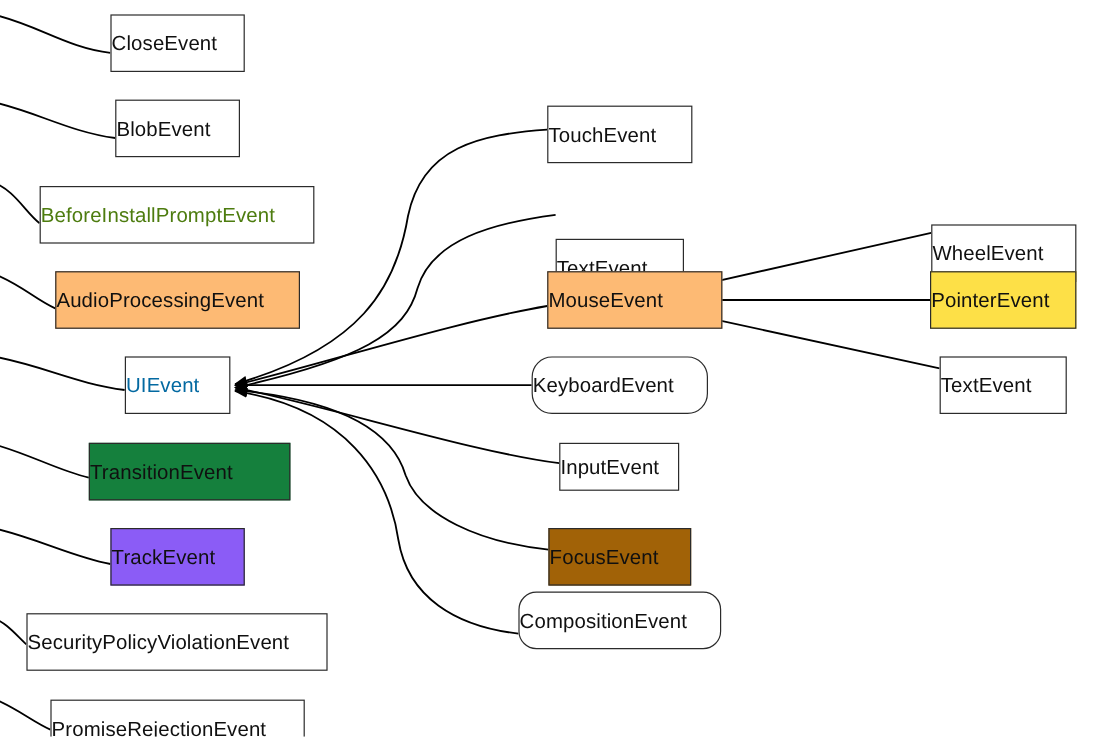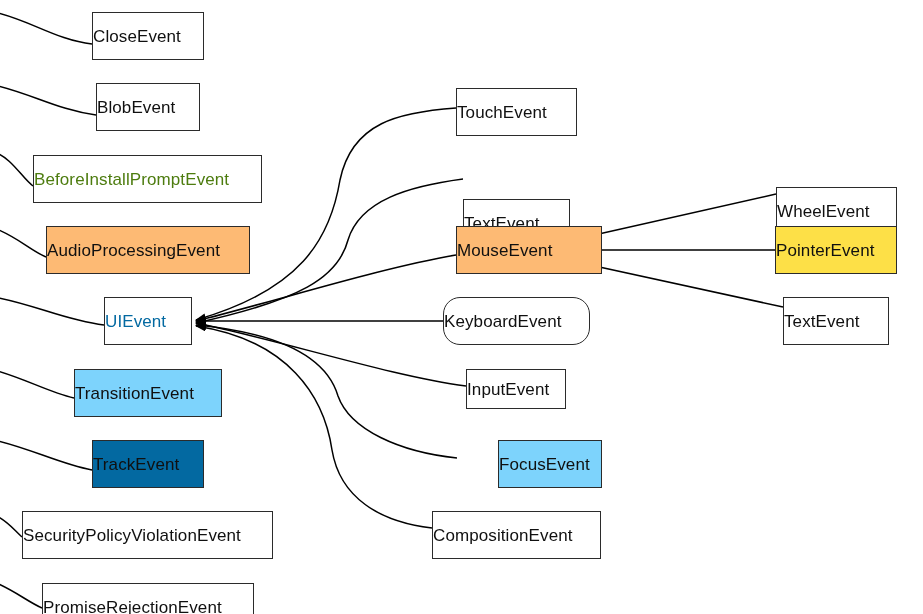--- a/index.html
+++ b/index.html
@@ -83,24 +83,24 @@
       </div>
       <div class="node" style="left: 33px; top: 155px; width: 229px; height: 48px; border-color: rgb(43, 43, 43); background: rgb(255, 255, 255); color: #4d7c0f;">
         <span class="node-label">BeforeInstallPromptEvent</span>
       </div>
       <div class="node" style="left: 46px; top: 226px; width: 204px; height: 48px; border-color: rgb(43, 43, 43); background: #fdba74; color: rgb(16, 16, 16);">
         <span class="node-label">AudioProcessingEvent</span>
       </div>
       <div class="node" style="left: 104px; top: 297px; width: 88px; height: 48px; border-color: rgb(43, 43, 43); background: rgb(255, 255, 255); color: #0369a1;">
         <span class="node-label">UIEvent</span>
       </div>
-      <div class="node" style="left: 74px; top: 369px; width: 148px; height: 48px; border-color: rgb(43, 43, 43); background: #7dd3fc; color: rgb(16, 16, 16);">
+      <div class="node" style="left: 74px; top: 369px; width: 168px; height: 48px; border-color: rgb(43, 43, 43); background: #15803d; color: rgb(16, 16, 16);">
         <span class="node-label">TransitionEvent</span>
       </div>
-      <div class="node" style="left: 92px; top: 440px; width: 112px; height: 48px; border-color: rgb(43, 43, 43); background: #0369a1; color: rgb(16, 16, 16);">
+      <div class="node" style="left: 92px; top: 440px; width: 112px; height: 48px; border-color: rgb(43, 43, 43); background: #8b5cf6; color: rgb(16, 16, 16);">
         <span class="node-label">TrackEvent</span>
       </div>
       <div class="node" style="left: 22px; top: 511px; width: 251px; height: 48px; border-color: rgb(43, 43, 43); background: rgb(255, 255, 255); color: rgb(16, 16, 16);">
         <span class="node-label">SecurityPolicyViolationEvent</span>
       </div>
       <div class="node" style="left: 42px; top: 583px; width: 212px; height: 48px; border-color: rgb(43, 43, 43); background: rgb(255, 255, 255); color: rgb(16, 16, 16);">
         <span class="node-label">PromiseRejectionEvent</span>
       </div>
       <div class="node" style="left: 456px; top: 88px; width: 121px; height: 48px; border-color: rgb(43, 43, 43); background: rgb(255, 255, 255); color: rgb(16, 16, 16);">
         <span class="node-label">TouchEvent</span>
@@ -110,24 +110,24 @@
       </div>
       <div class="node" style="left: 456px; top: 226px; width: 146px; height: 48px; border-color: rgb(43, 43, 43); background: #fdba74; color: rgb(16, 16, 16);">
         <span class="node-label">MouseEvent</span>
       </div>
       <div class="node" style="left: 443px; top: 297px; width: 147px; height: 48px; border-color: rgb(43, 43, 43); background: rgb(255, 255, 255); color: rgb(16, 16, 16); border-radius: 17px;">
         <span class="node-label">KeyboardEvent</span>
       </div>
       <div class="node" style="left: 466px; top: 369px; width: 100px; height: 40px; border-color: rgb(43, 43, 43); background: rgb(255, 255, 255); color: rgb(16, 16, 16);">
         <span class="node-label">InputEvent</span>
       </div>
-      <div class="node" style="left: 457px; top: 440px; width: 104px; height: 48px; border-color: rgb(43, 43, 43); background: #7dd3fc; color: rgb(16, 16, 16); margin-left: 41px;">
+      <div class="node" style="left: 457px; top: 440px; width: 119px; height: 48px; border-color: rgb(43, 43, 43); background: #a16207; color: rgb(16, 16, 16);">
         <span class="node-label">FocusEvent</span>
       </div>
-      <div class="node" style="left: 432px; top: 511px; width: 169px; height: 48px; border-color: rgb(43, 43, 43); background: rgb(255, 255, 255); color: rgb(16, 16, 16);">
+      <div class="node" style="left: 432px; top: 493px; width: 169px; height: 48px; border-color: rgb(43, 43, 43); background: rgb(255, 255, 255); color: rgb(16, 16, 16); border-radius: 15px;">
         <span class="node-label">CompositionEvent</span>
       </div>
       <div class="node" style="left: 776px; top: 155px; width: 121px; height: 48px; border-color: rgb(43, 43, 43); background: rgb(255, 255, 255); color: rgb(16, 16, 16); margin-top: 32px;">
         <span class="node-label">WheelEvent</span>
       </div>
       <div class="node" style="left: 775px; top: 226px; width: 122px; height: 48px; border-color: rgb(43, 43, 43); background: #fde047; color: rgb(16, 16, 16);">
         <span class="node-label">PointerEvent</span>
       </div>
       <div class="node" style="left: 783px; top: 297px; width: 106px; height: 48px; border-color: rgb(43, 43, 43); background: rgb(255, 255, 255); color: rgb(16, 16, 16);">
         <span class="node-label">TextEvent</span>

